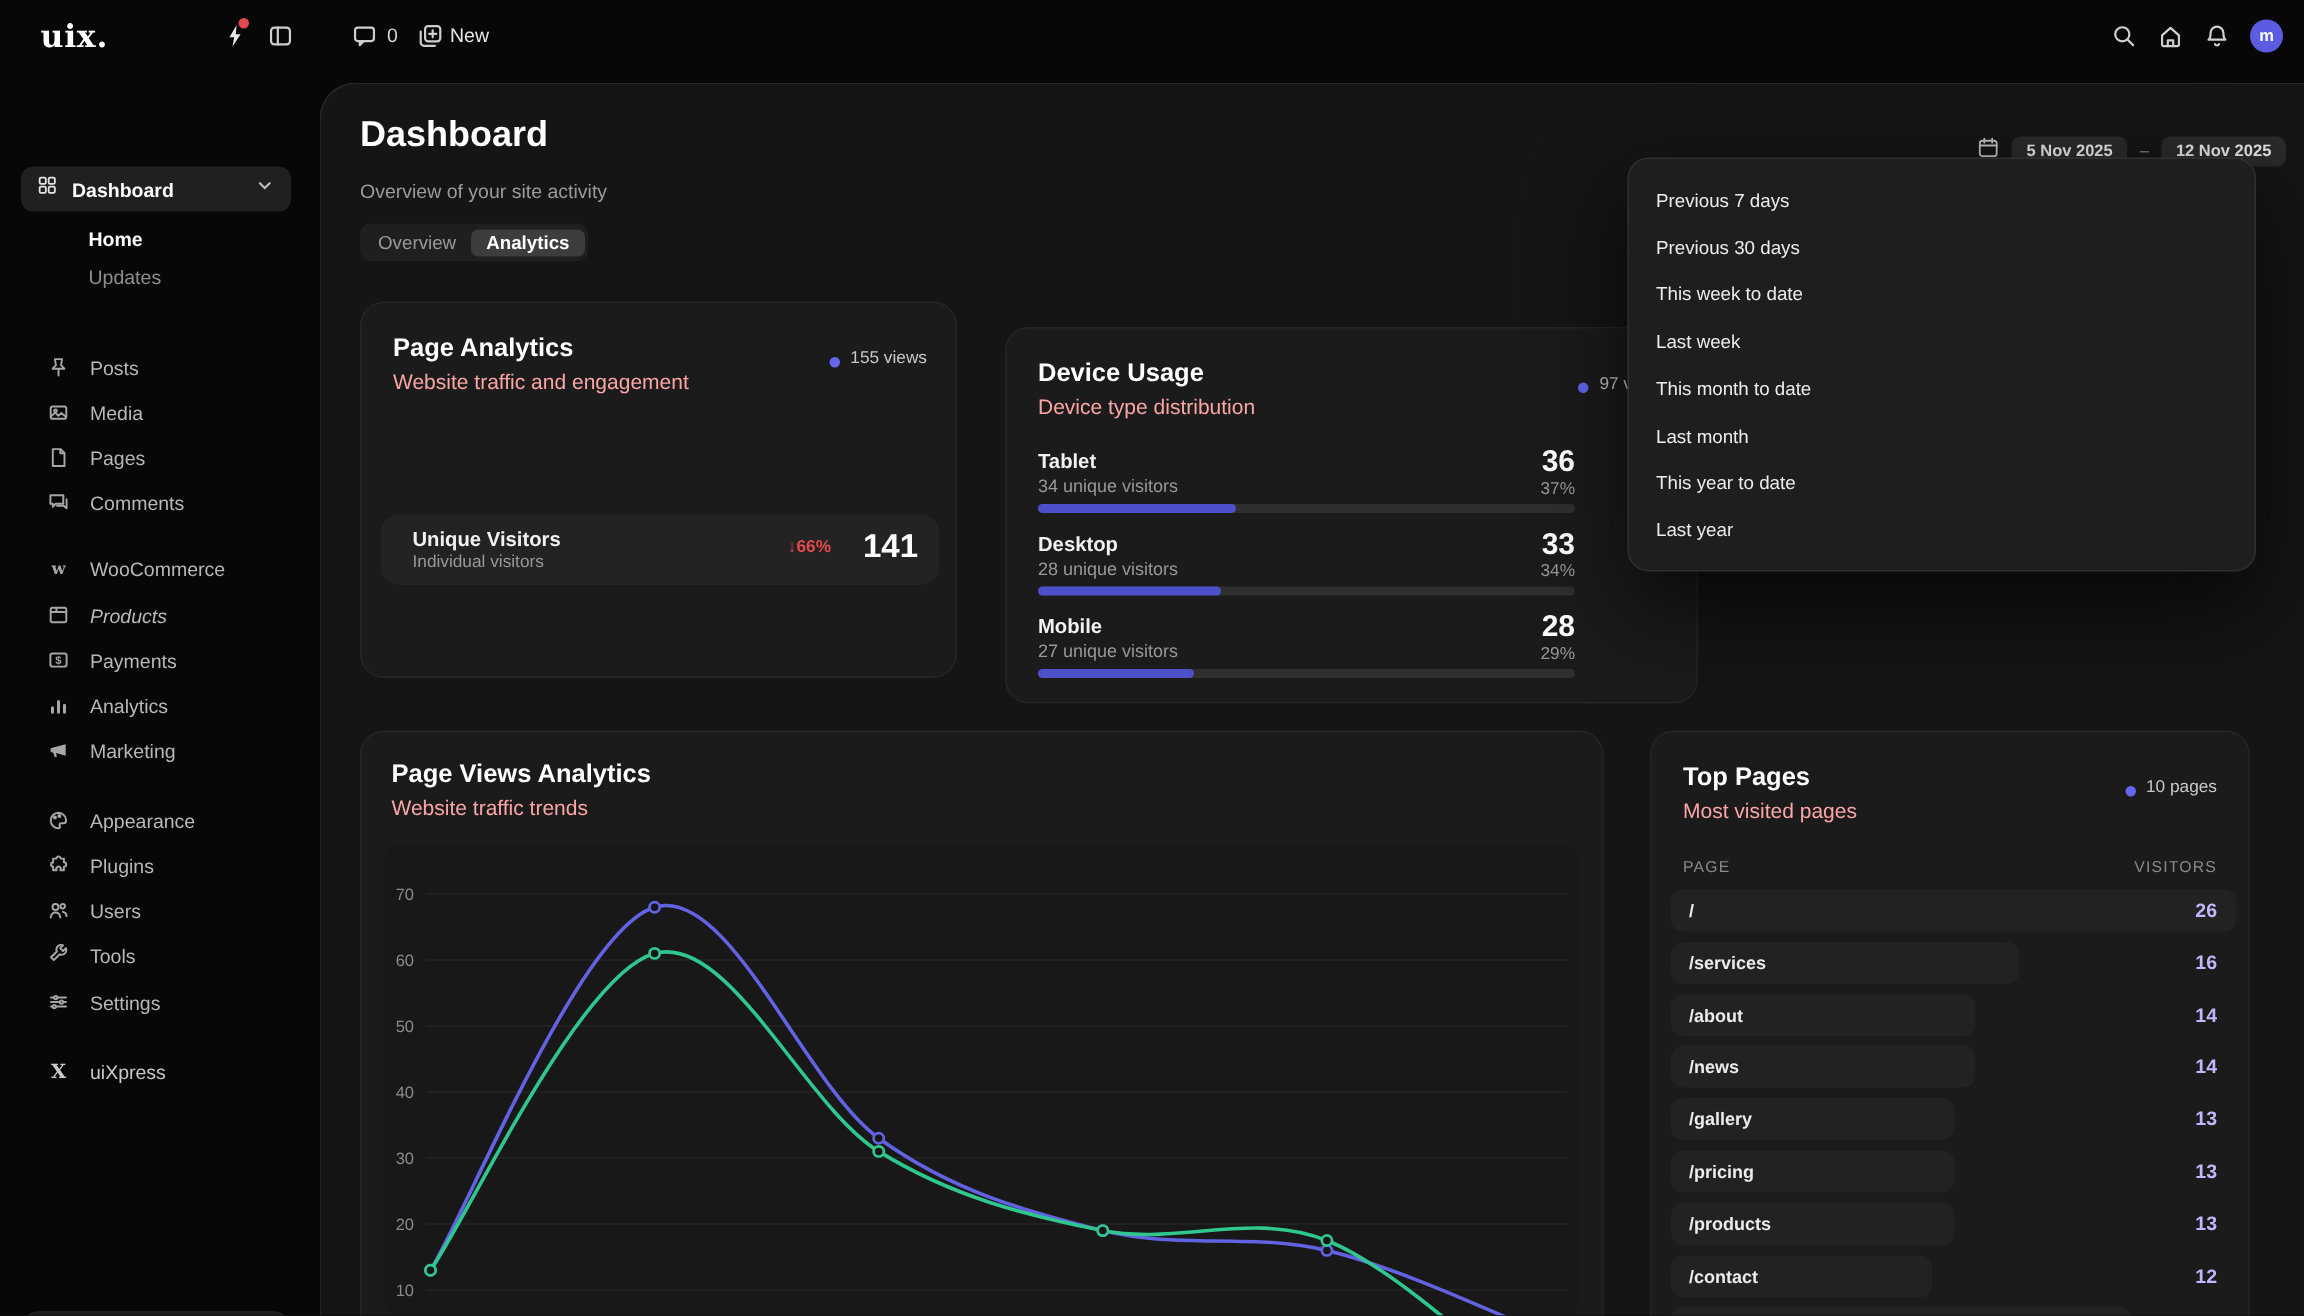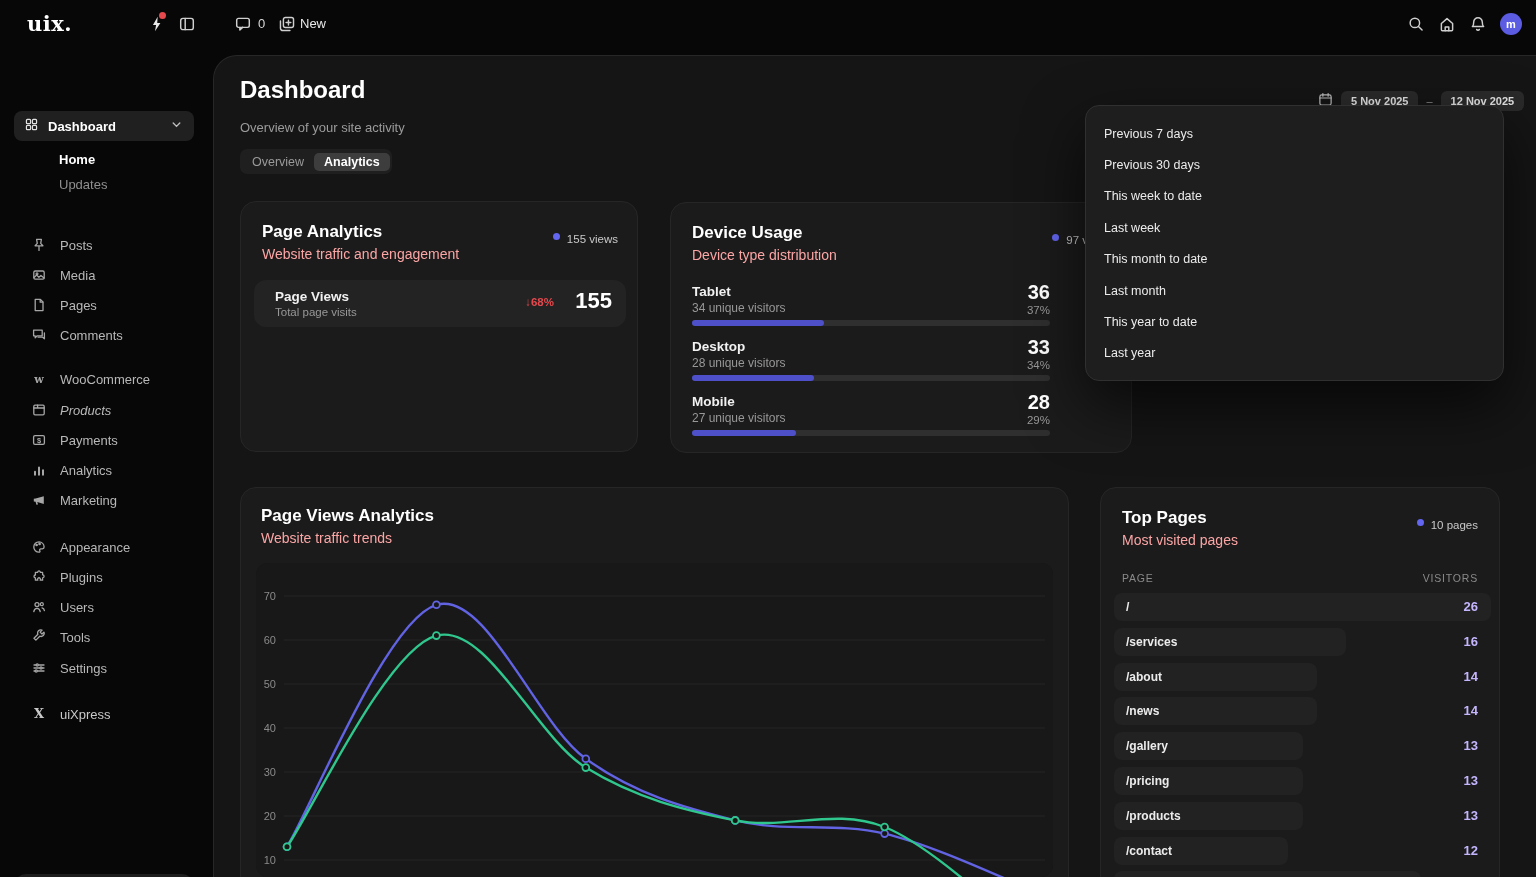--- a/index.html
+++ b/index.html
@@ -40,21 +40,21 @@
   .tab.active{background:#3d3d3d;color:#fff;font-weight:600}
   
   .drange{top:90px;height:22px;display:flex;align-items:center;gap:8px}
   .drange svg{width:15px;height:15px;stroke:#bdbdbd;fill:none;stroke-width:1.3;stroke-linecap:round}
   .dpill{background:#2a2a2a;border-radius:6px;font-size:11px;font-weight:600;color:#e3e3e3;padding:4px 10px}
   .dsep{color:#8f8f8f;font-size:11px}
   
   .card{position:absolute;background:#1b1b1b;border:1px solid #262626;border-radius:16px;box-sizing:border-box}
   .c-title{position:absolute;left:21px;font-size:17px;font-weight:700;color:#fff}
   .c-sub{position:absolute;left:21px;font-size:14px;color:#fca5a5}
-  .legend{position:absolute;display:flex;align-items:flex-start;gap:7px;font-size:11.5px;color:#c9c9c9}
+  .legend{position:absolute;display:flex;align-items:flex-end;gap:7px;font-size:11.5px;color:#c9c9c9}
   .ldot{width:7px;height:7px;border-radius:50%;background:#6366f1}
   
   .stat-row{position:absolute;left:13px;width:372px;height:47px;background:#232323;border-radius:12px}
   .st-l{position:absolute;left:21px;top:9px;font-size:13.5px;font-weight:600;color:#f1f1f1}
   .st-s{position:absolute;left:21px;top:26px;font-size:11.5px;color:#989898}
   .st-v{position:absolute;right:14px;top:8px;font-size:22px;font-weight:700;color:#fff}
   .st-d{position:absolute;right:72px;top:16px;font-size:11.5px;font-weight:700;color:#e5484d}
   
   .dev{position:absolute;left:21px;width:358px;height:50px}
   .dev .dn{position:absolute;left:0;top:0;font-size:13.5px;font-weight:600;color:#f1f1f1}
@@ -311,29 +311,29 @@
   <span class="dpill">12 Nov 2025</span>
 </div>
 
 <div class="card" style="left:240px;top:201px;width:398px;height:251px">
   <div class="c-title" style="top:20px">Page Analytics</div>
   <div class="c-sub" style="top:44px">Website traffic and engagement</div>
   <div class="legend" style="right:19px;top:31px">
     <span class="ldot"></span>
     <span>155 views</span>
   </div>
-  <div class="stat-row" style="top:78px">
-    <div class="st-l">Page Views</div>
-    <div class="st-s">Total page visits</div>
-    <div class="st-d">↓68%</div>
-    <div class="st-v">155</div>
-  </div>
-</div>
-
-<div class="card" style="left:670px;top:202px;width:462px;height:251px">
+  <div class="stat-row" style="top:141px">
+    <div class="st-l">Unique Visitors</div>
+    <div class="st-s">Individual visitors</div>
+    <div class="st-d">↓66%</div>
+    <div class="st-v">141</div>
+  </div>
+</div>
+
+<div class="card" style="left:670px;top:218px;width:462px;height:251px">
   <div class="c-title" style="top:20px">Device Usage</div>
   <div class="c-sub" style="top:44px">Device type distribution</div>
   <div class="legend" style="right:20px;top:31px">
     <span class="ldot"></span>
     <span>97 views</span>
   </div>
   <div id="device-list">
       <div class="dev" style="top: 81px;">
         <div class="dn">Tablet</div>
         <div class="ds">34 unique visitors</div>

